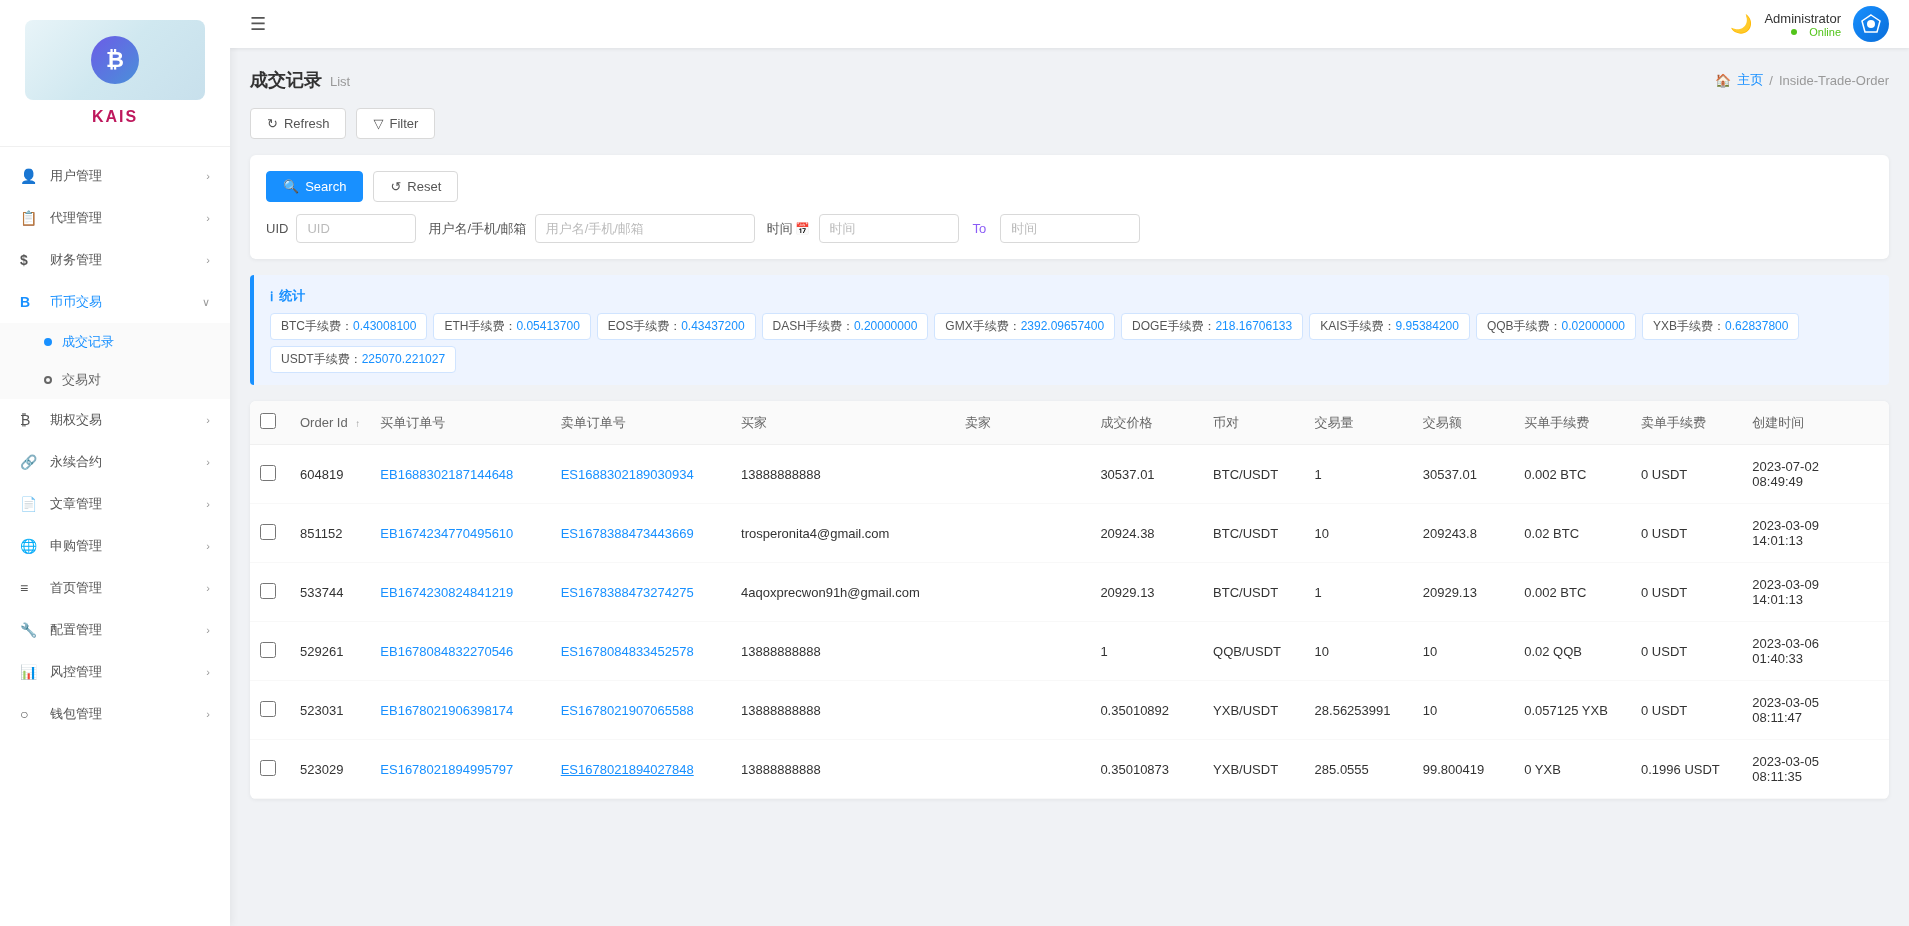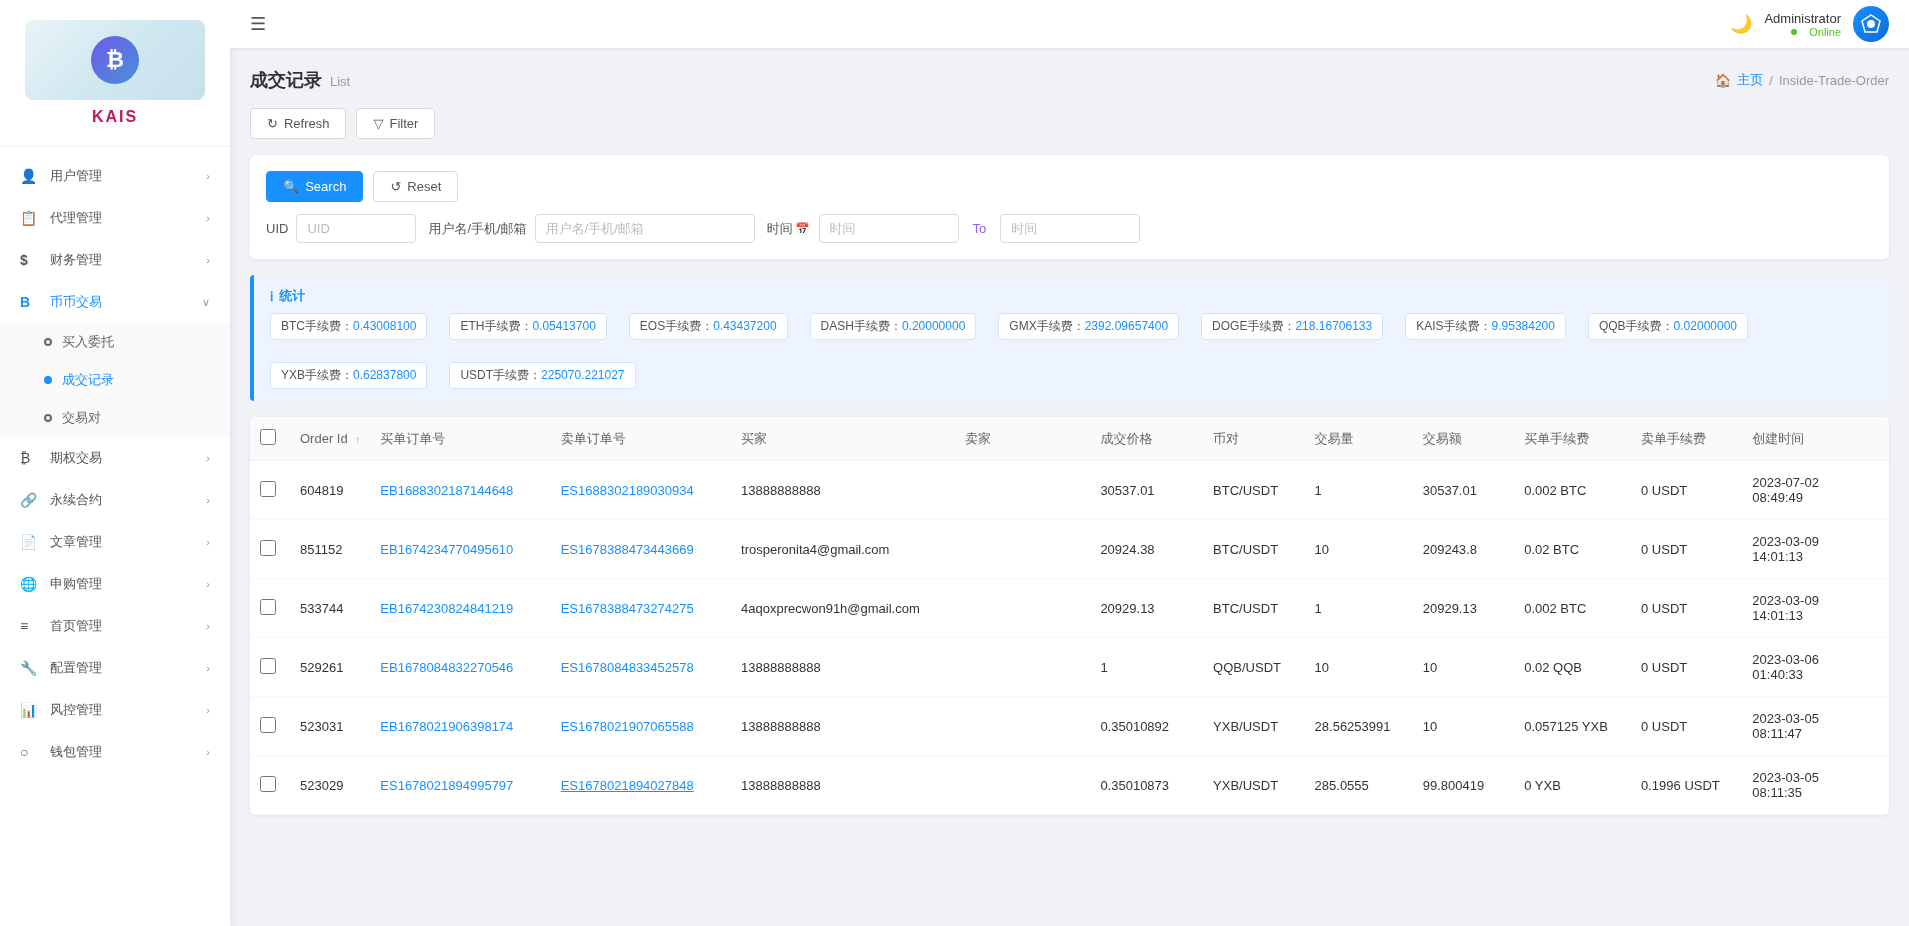--- a/index.html
+++ b/index.html
@@ -55,21 +55,21 @@
     .search-actions { display: flex; gap: 10px; margin-bottom: 12px; }
     .search-fields { display: flex; gap: 12px; align-items: center; }
     .field-group { display: flex; align-items: center; gap: 8px; }
     .field-label { font-size: 13px; color: #555; white-space: nowrap; }
     .field-input { padding: 6px 10px; border: 1px solid #d9d9d9; border-radius: 4px; font-size: 13px; color: #333; outline: none; }
     .field-input::placeholder { color: #bbb; }
 
     
     .stats-panel { background: #eef4ff; border-left: 4px solid #1890ff; border-radius: 4px; padding: 12px 16px; margin-bottom: 16px; }
     .stats-title { font-size: 13px; font-weight: 600; color: #1890ff; margin-bottom: 8px; display: flex; align-items: center; gap: 6px; }
-    .stats-items { display: flex; flex-wrap: wrap; gap: 22px; }
+    .stats-items { display: flex; flex-wrap: wrap; gap: 6px; }
     .stats-item { background: #fff; border: 1px solid #d0e4ff; border-radius: 4px; padding: 4px 10px; font-size: 12px; color: #555; }
     .stats-item span { color: #1890ff; font-weight: 500; }
 
     
     .table-container { background: #fff; border-radius: 6px; box-shadow: 0 1px 4px rgba(0,0,0,0.06); overflow: hidden; }
     table { width: 100%; border-collapse: collapse; }
     thead tr { background: #fafafa; }
     th { padding: 12px 10px; text-align: left; font-size: 13px; color: #666; font-weight: 500; border-bottom: 1px solid #f0f0f0; white-space: nowrap; }
     td { padding: 14px 10px; font-size: 13px; color: #333; border-bottom: 1px solid #f8f8f8; vertical-align: middle; }
     .checkbox { width: 16px; height: 16px; cursor: pointer; }
@@ -113,24 +113,20 @@
       <span class="menu-icon" style="font-weight:bold;">$</span>
       <span class="menu-label">财务管理</span>
       <span class="chevron">›</span>
     </div>
     <div class="menu-item active">
       <span class="menu-icon" style="font-weight:bold;color:#1890ff;">B</span>
       <span class="menu-label">币币交易</span>
       <span class="chevron">∨</span>
     </div>
     <div class="sub-menu">
-      <div class="sub-menu-item">
-        <span class="dot"></span>
-        <span>买入委托</span>
-      </div>
       <div class="sub-menu-item active">
         <span class="dot" style="background:#1890ff;border-color:#1890ff;"></span>
         <span>成交记录</span>
       </div>
       <div class="sub-menu-item">
         <span class="dot"></span>
         <span>交易对</span>
       </div>
     </div>
     <div class="menu-item">

